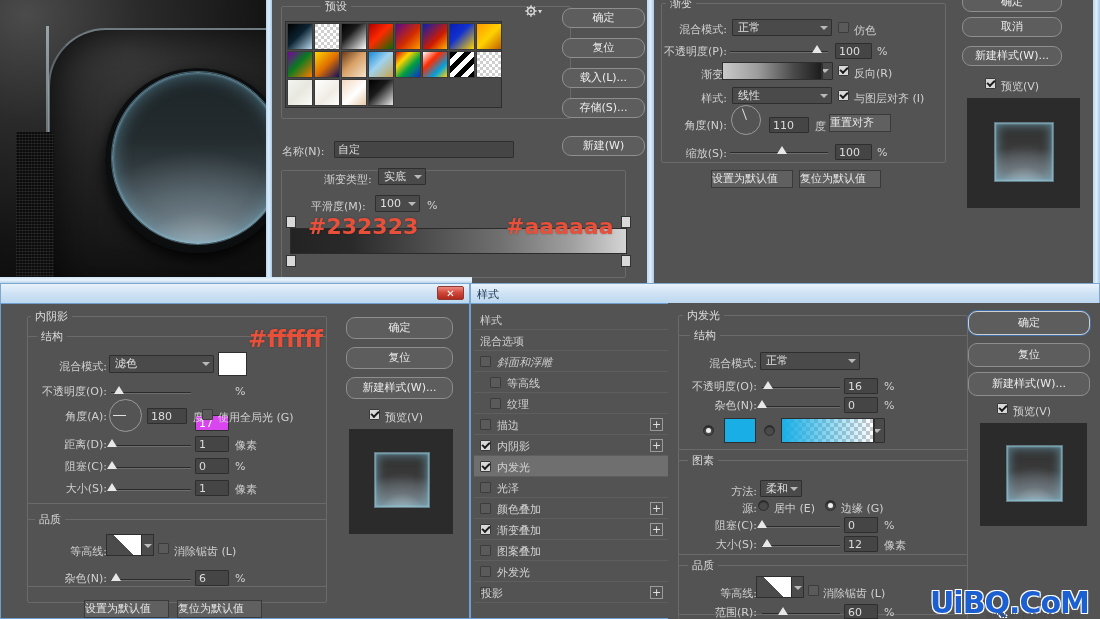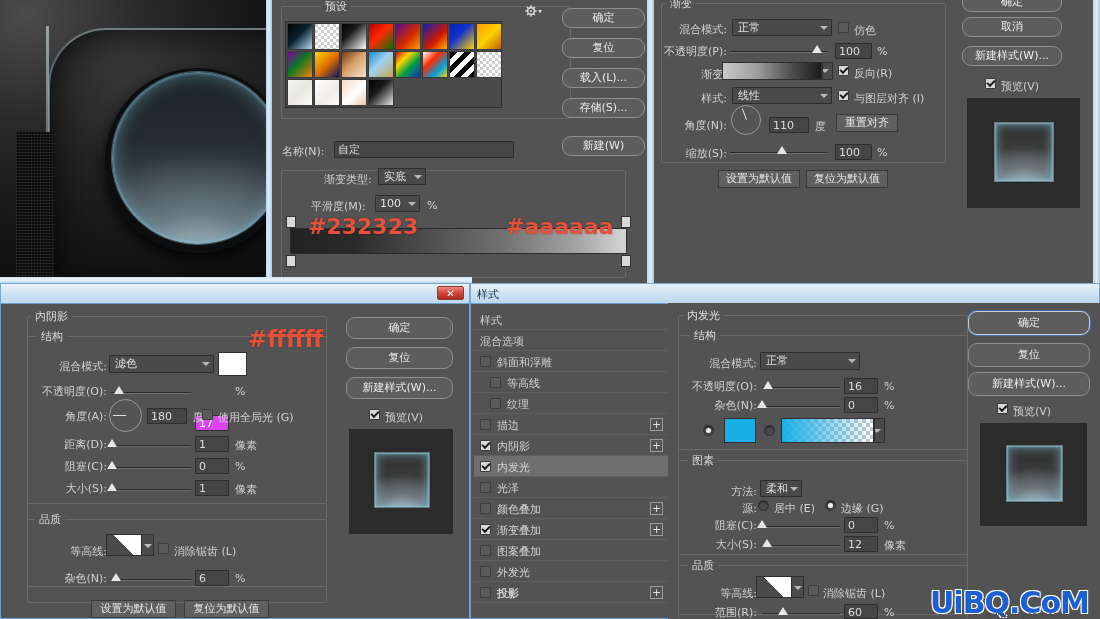--- a/index.html
+++ b/index.html
@@ -81,25 +81,23 @@
   .btn-pill.focus {
     border: 1px solid #cfcfcf;
     box-shadow: 0 0 0 1px #3f6fa8;
   }
   .btn-flat {
     position: absolute;
     background: #606060;
     border: 1px solid #3a3a3a;
     color: #e6e6e6;
     font-size: 11px;
-    text-align: center;
     line-height: 16px;
     height: 18px;
     white-space: nowrap;
-    margin-left: 7px;
   }
   .slider {
     position: absolute; height: 2px;
     background: #3d3d3d;
     border-top: 1px solid #2b2b2b;
     border-bottom: 1px solid #6d6d6d;
   }
   .thumb {
     position: absolute;
     width: 0; height: 0;
@@ -547,21 +545,21 @@
 
   <div class="dialog-frame" style="left:470px;top:303px;width:630px;height:316px;">
     <div style="position:absolute;left:3px;top:5px;width:197px;height:308px;background:#535353;">
       <div id="styles-rows">
           <div style="position: absolute; left: 0px; top: 0px; width: 197px; height: 21px; border-bottom: 1px solid rgb(94, 94, 94);">
             <span class="lbl" style="position: absolute; left: 6px; top: 4px;">样式</span>
           </div>
           <div style="position: absolute; left: 0px; top: 21px; width: 197px; height: 21px; border-bottom: 1px solid rgb(94, 94, 94);">
             <span class="lbl" style="position: absolute; left: 6px; top: 4px;">混合选项</span>
           </div>
-          <div style="position: absolute; left: 0px; top: 42px; width: 197px; height: 21px; border-bottom: 1px solid rgb(94, 94, 94);">
+          <div style="position: absolute; left: 0px; top: 42px; width: 197px; height: 21px; border-bottom: 1px solid rgb(94, 94, 94); font-style: italic;">
             <span class="chk off" style="left: 6px; top: 5px;"></span>
             <span class="lbl" style="position: absolute; left: 23px; top: 4px;">斜面和浮雕</span>
           </div>
           <div style="position: absolute; left: 0px; top: 63px; width: 197px; height: 21px; border-bottom: 1px solid rgb(94, 94, 94);">
             <span class="chk off" style="left: 16px; top: 5px;"></span>
             <span class="lbl" style="position: absolute; left: 33px; top: 4px;">等高线</span>
           </div>
           <div style="position: absolute; left: 0px; top: 84px; width: 197px; height: 21px; border-bottom: 1px solid rgb(94, 94, 94);">
             <span class="chk off" style="left: 16px; top: 5px;"></span>
             <span class="lbl" style="position: absolute; left: 33px; top: 4px;">纹理</span>
@@ -597,21 +595,21 @@
           <div style="position: absolute; left: 0px; top: 231px; width: 197px; height: 21px; border-bottom: 1px solid rgb(94, 94, 94);">
             <span class="chk off" style="left: 6px; top: 5px;"></span>
             <span class="lbl" style="position: absolute; left: 23px; top: 4px;">图案叠加</span>
           </div>
           <div style="position: absolute; left: 0px; top: 252px; width: 197px; height: 21px; border-bottom: 1px solid rgb(94, 94, 94);">
             <span class="chk off" style="left: 6px; top: 5px;"></span>
             <span class="lbl" style="position: absolute; left: 23px; top: 4px;">外发光</span>
           </div>
           <div style="position: absolute; left: 0px; top: 273px; width: 197px; height: 21px; border-bottom: 1px solid rgb(94, 94, 94);">
             <span class="chk off" style="left: 6px; top: 5px;"></span>
-            <span class="lbl" style="position: absolute; left: 23px; top: 4px; font-weight: bold;">投影</span>
+            <span class="lbl" style="position: absolute; left: 7px; top: 4px;">投影</span>
             <span style="position: absolute; right: 8px; top: 4px; width: 13px; height: 13px; border: 1px solid rgb(154, 154, 154); color: rgb(224, 224, 224); font-size: 11px; line-height: 11px; text-align: center;">+</span>
           </div>
         </div>
     </div>
     <div class="sep-line" style="left:200px;top:0;width:1px;height:316px;background:#6a6a6a;"></div>
   </div>
 
   <div class="ps-panel" style="left:668px;top:303px;width:432px;height:316px;">
 
     <div class="group" style="left:10px;top:12px;width:290px;height:300px;"></div>

